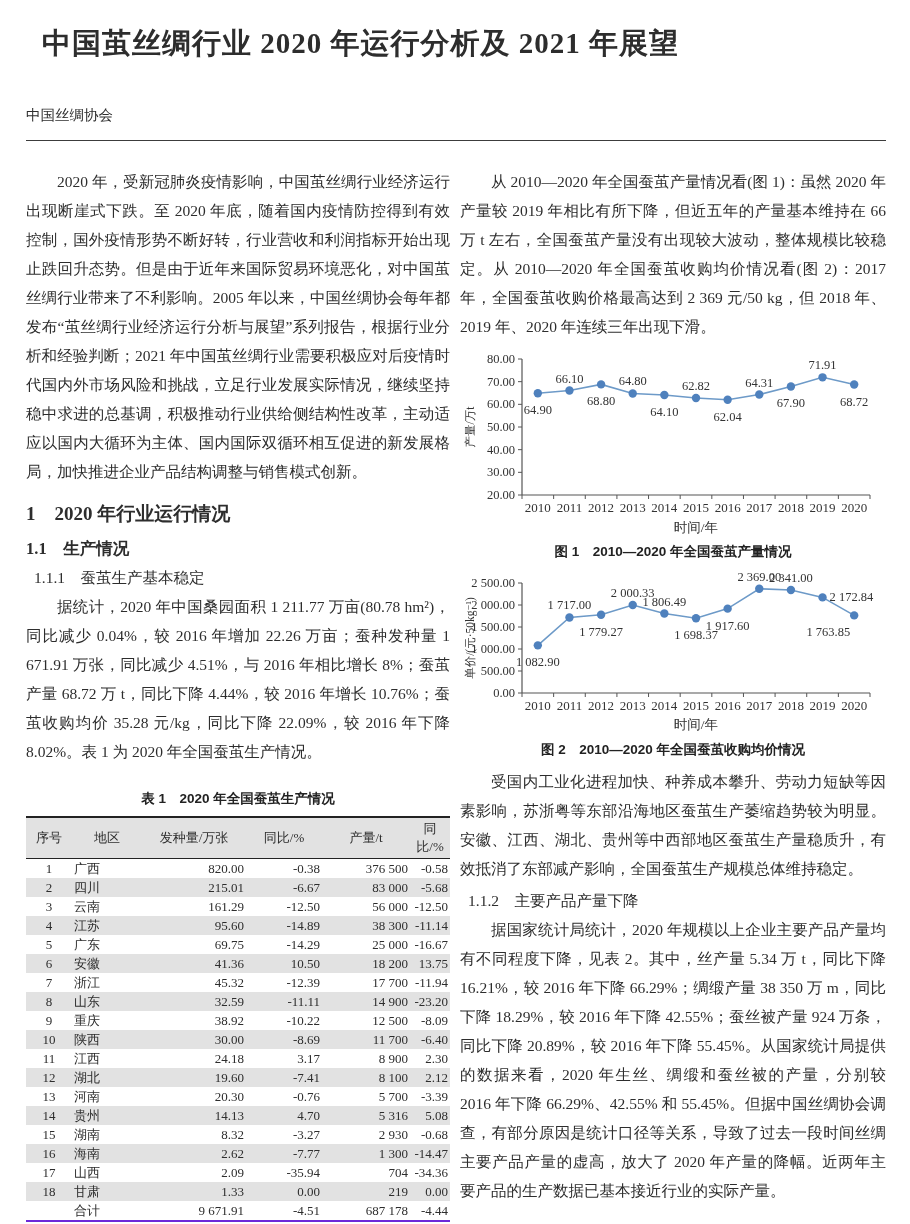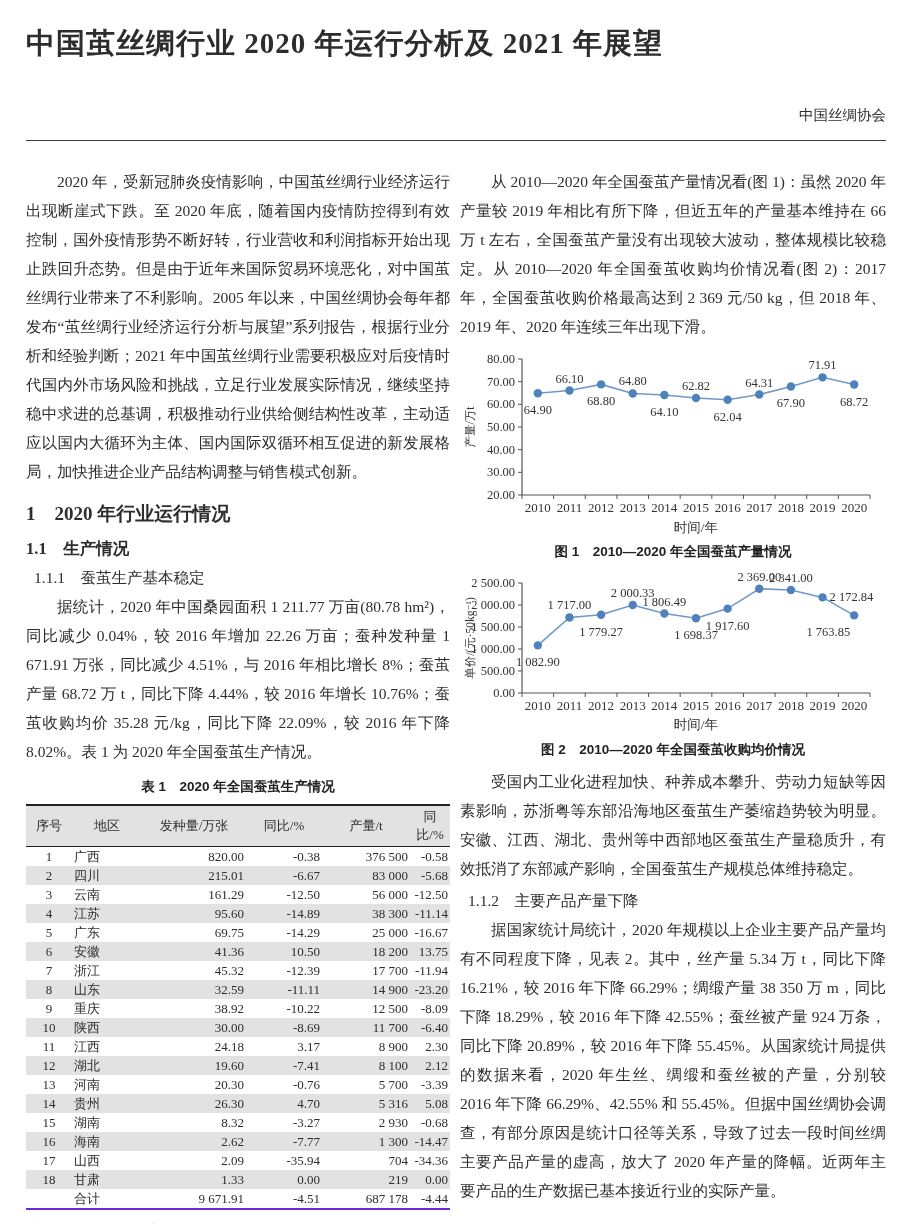--- a/index.html
+++ b/index.html
@@ -3,36 +3,36 @@
 <meta charset="utf-8">
 <style>
   html,body{margin:0;padding:0;background:#ffffff;}
   body{
     width:910px;height:1224px;overflow:hidden;
     font-family:"Liberation Serif","DejaVu Serif",serif;
     color:#2d2d2d;
   }
   .page{padding:16px 24px 8px 26px;}
   .doc-title{
-    font-size:29px;font-weight:bold;margin:8px 0 0 0;letter-spacing:1px;
-  }
-  .author{font-size:14.5px;margin-top:42px;text-align:right;}
+    font-size:29px;font-weight:bold;margin:8px 0 0 16px;letter-spacing:1px;
+  }
+  .author{font-size:14.5px;margin-top:42px;}
   .rule{border-top:1.6px solid #3c3c3c;margin-top:15px;}
   .columns{display:flex;gap:10px;margin-top:26px;}
   .col{width:426px;}
   p.body-para{
     margin:0;font-size:15.5px;line-height:29px;text-align:justify;
     text-indent:2em;
   }
   .sec1{font-size:19px;font-weight:bold;margin:15px 0 6px 0;}
   .sec2{font-size:16.5px;font-weight:bold;margin:11px 0 5px 0;}
   .sec3{font-size:15.5px;font-weight:normal;margin:8px 0 3px 8px;}
   .caption{
     text-align:center;font-family:"Liberation Sans","DejaVu Sans",sans-serif;
-    font-weight:bold;font-size:13.5px;margin:12px 0 6px 0;color:#222;
+    font-weight:bold;font-size:13.5px;margin:24px 0 6px 0;color:#222;
   }
   .fig-caption{margin:2px 0 8px 0;}
   table.data{
     width:100%;border-collapse:collapse;font-size:13px;
     border-top:2px solid #222;border-bottom:2px solid #6d28d9;margin-top:8px;
   }
   table.data th{
     font-weight:normal;padding:2px 2px;text-align:center;
     border-bottom:1px solid #222;background:#e2e2e2;
   }
@@ -182,21 +182,21 @@
               <td class="c0">13</td>
               <td class="c1">河南</td>
               <td class="c2">20.30</td>
               <td class="c3">-0.76</td>
               <td class="c4">5 700</td>
               <td class="c5">-3.39</td>
             </tr>
             <tr>
               <td class="c0">14</td>
               <td class="c1">贵州</td>
-              <td class="c2">26.30</td>
+              <td class="c2">14.13</td>
               <td class="c3">4.70</td>
               <td class="c4">5 316</td>
               <td class="c5">5.08</td>
             </tr>
             <tr>
               <td class="c0">15</td>
               <td class="c1">湖南</td>
               <td class="c2">8.32</td>
               <td class="c3">-3.27</td>
               <td class="c4">2 930</td>

